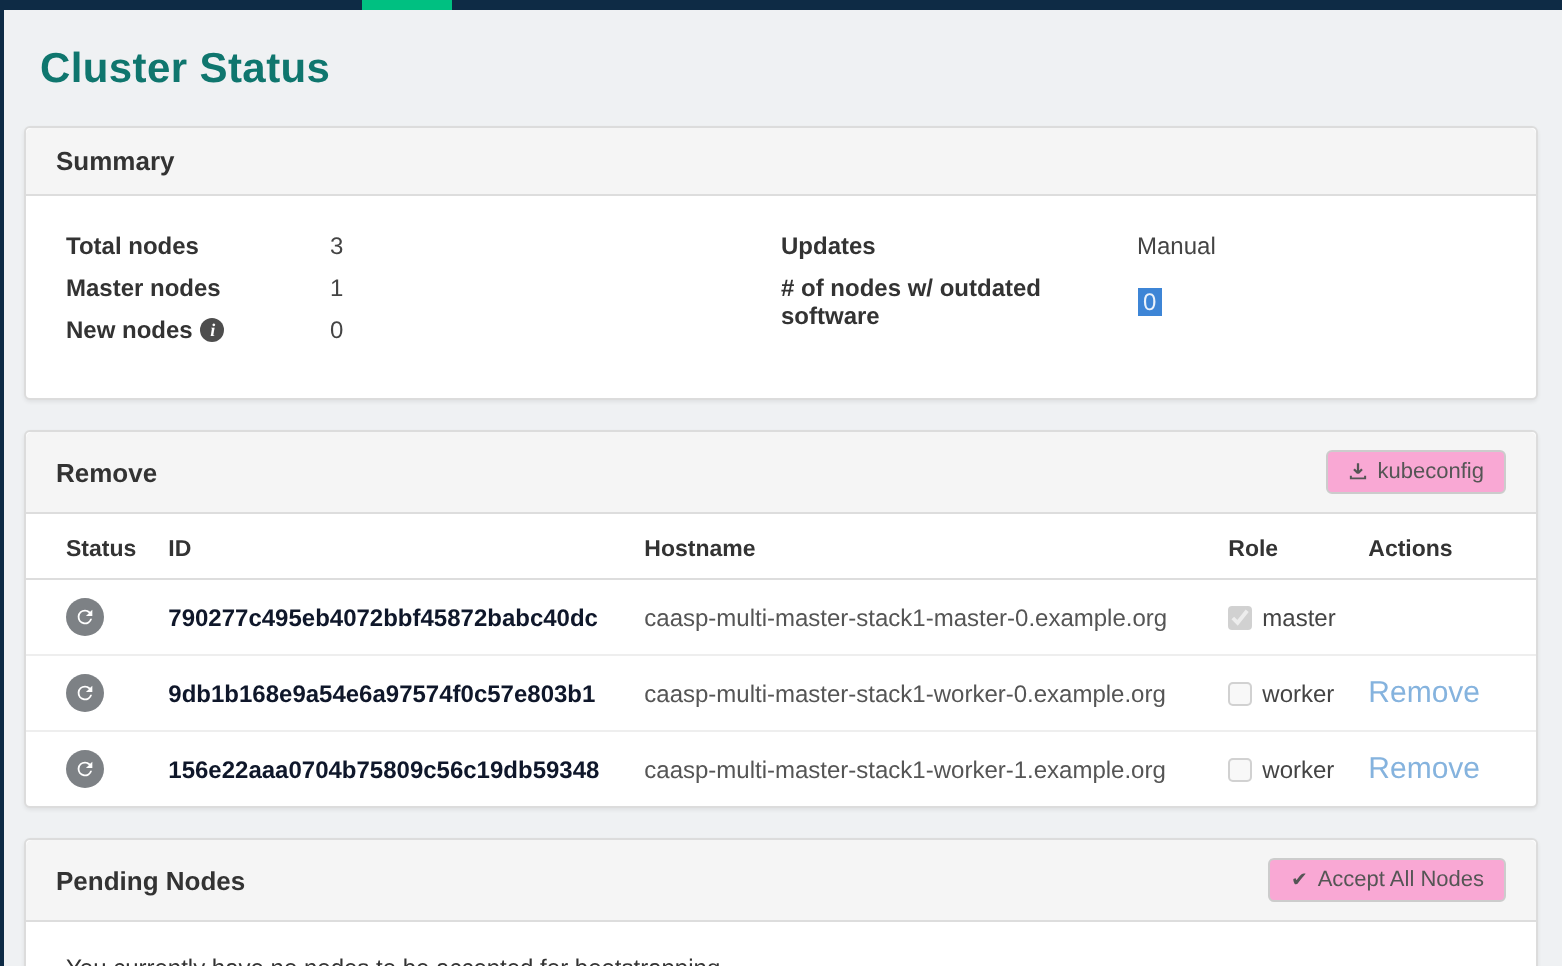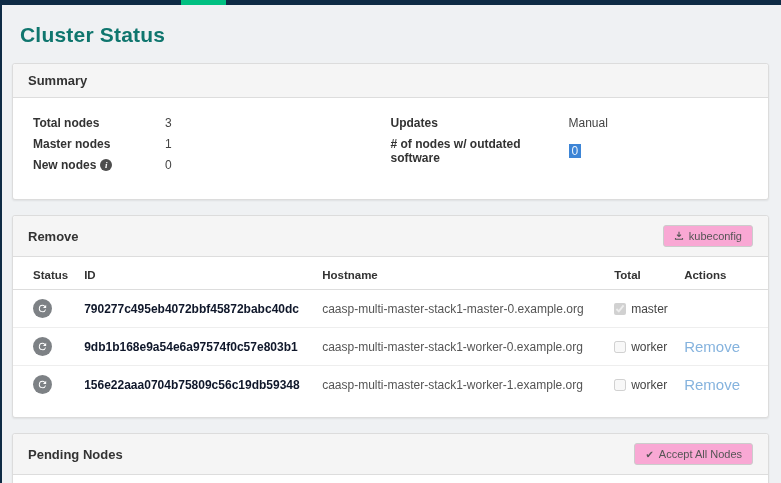--- a/index.html
+++ b/index.html
@@ -118,21 +118,21 @@
     border-radius: 50%;
     background: #7d8185;
     display: inline-flex;
     align-items: center;
     justify-content: center;
   }
   .role-cell { display: flex; align-items: center; gap: 5px; color: #444; }
   .role-cell input[type="checkbox"] { width: 12px; height: 12px; accent-color: #9a9a9a; }
   a.remove-link { color: #85b3de; text-decoration: none; font-size: 15px; }
 
-  .nodes-body-pad { padding-bottom: 14px; }
+  .nodes-body-pad { }
 
   
   .pending-body { padding: 16px 20px 24px 20px; font-size: 12px; color: #333; }
 </style>
 </head>
 <body>
 
 <div class="topbar"></div>
 <div class="topbar-active"></div>
 <div class="left-stripe"></div>
@@ -189,21 +189,21 @@
         <span>kubeconfig</span>
       </button>
     </div>
     <div class="nodes-body-pad">
       <table class="nodes-table">
         <thead>
           <tr>
             <th class="col-status">Status</th>
             <th class="col-id">ID</th>
             <th class="col-hostname">Hostname</th>
-            <th class="col-role">Total</th>
+            <th class="col-role">Role</th>
             <th class="col-actions">Actions</th>
           </tr>
         </thead>
         <tbody>
           <tr>
             <td class="col-status">
               <span class="status-icon">
                 <svg width="11" height="11" viewBox="0 0 24 24" fill="#fff">
                   <path d="M17.65 6.35A7.95 7.95 0 0 0 12 4a8 8 0 1 0 7.73 10h-2.08A6 6 0 1 1 12 6c1.66 0 3.14.69 4.22 1.78L13 11h7V4l-2.35 2.35z"></path>
                 </svg>

